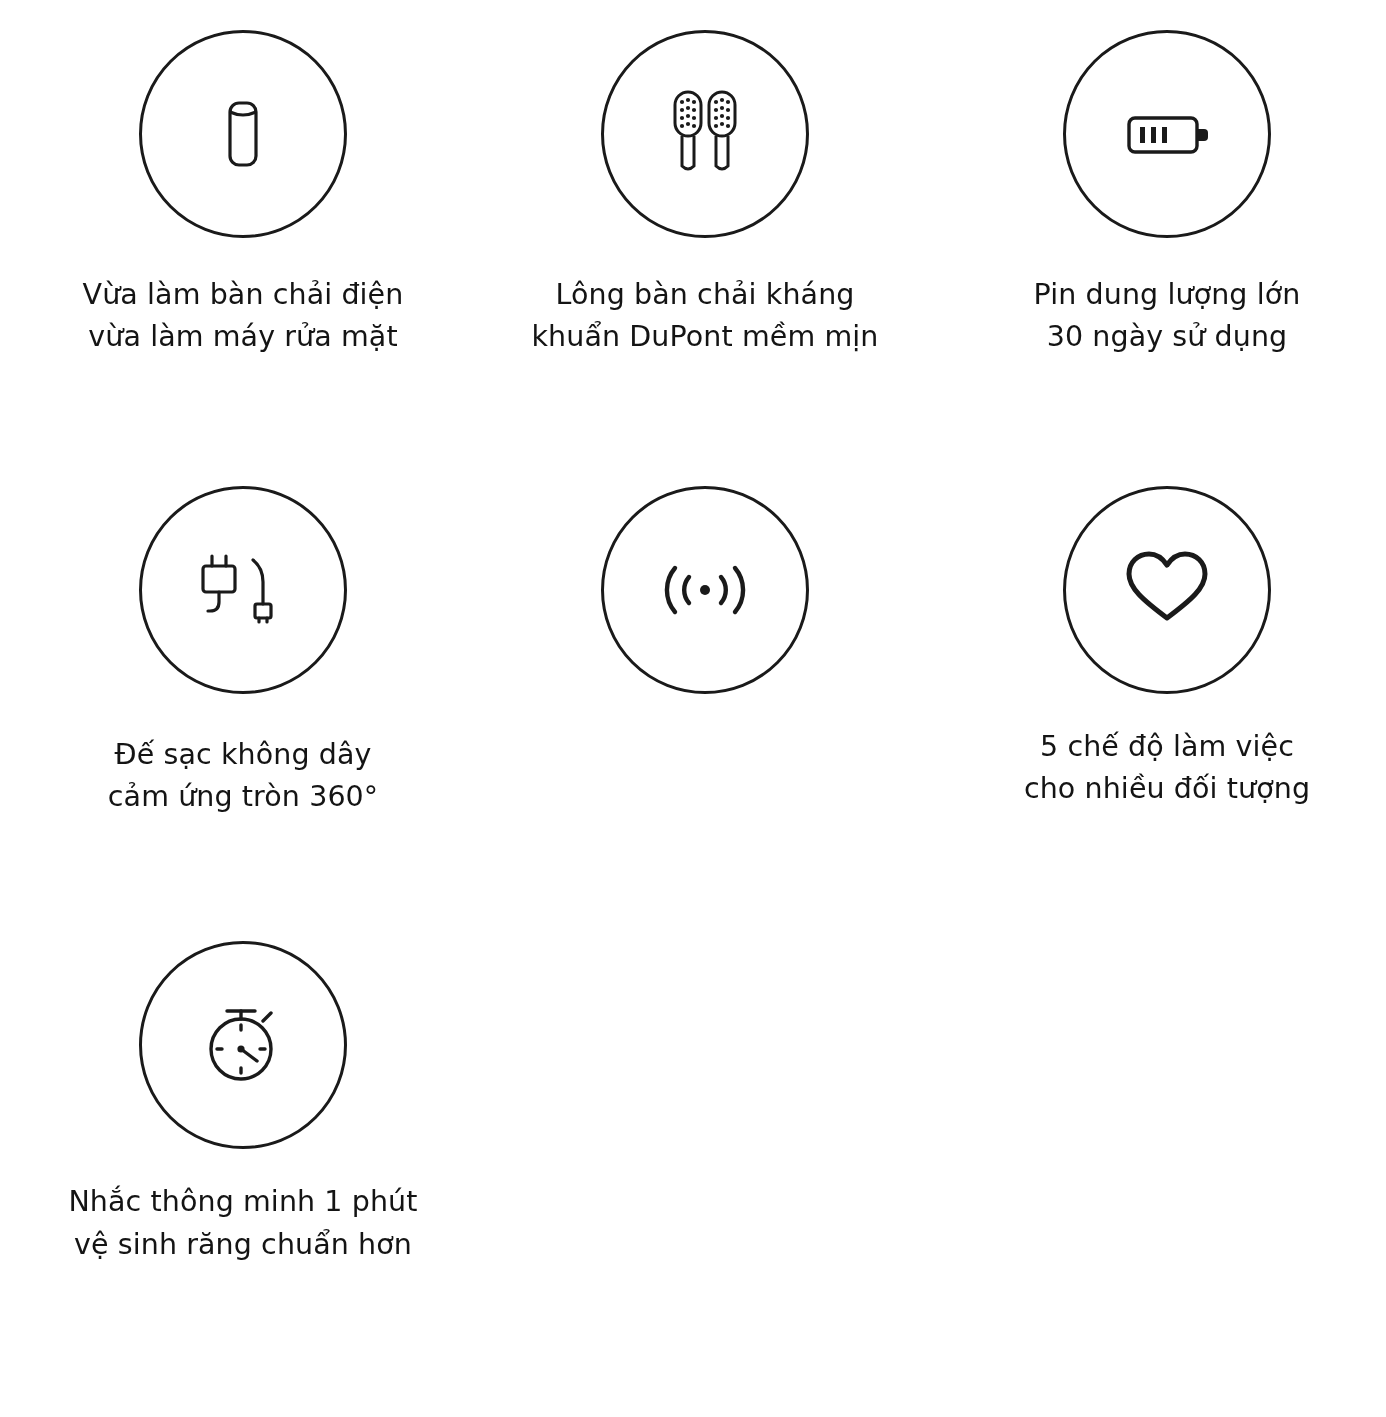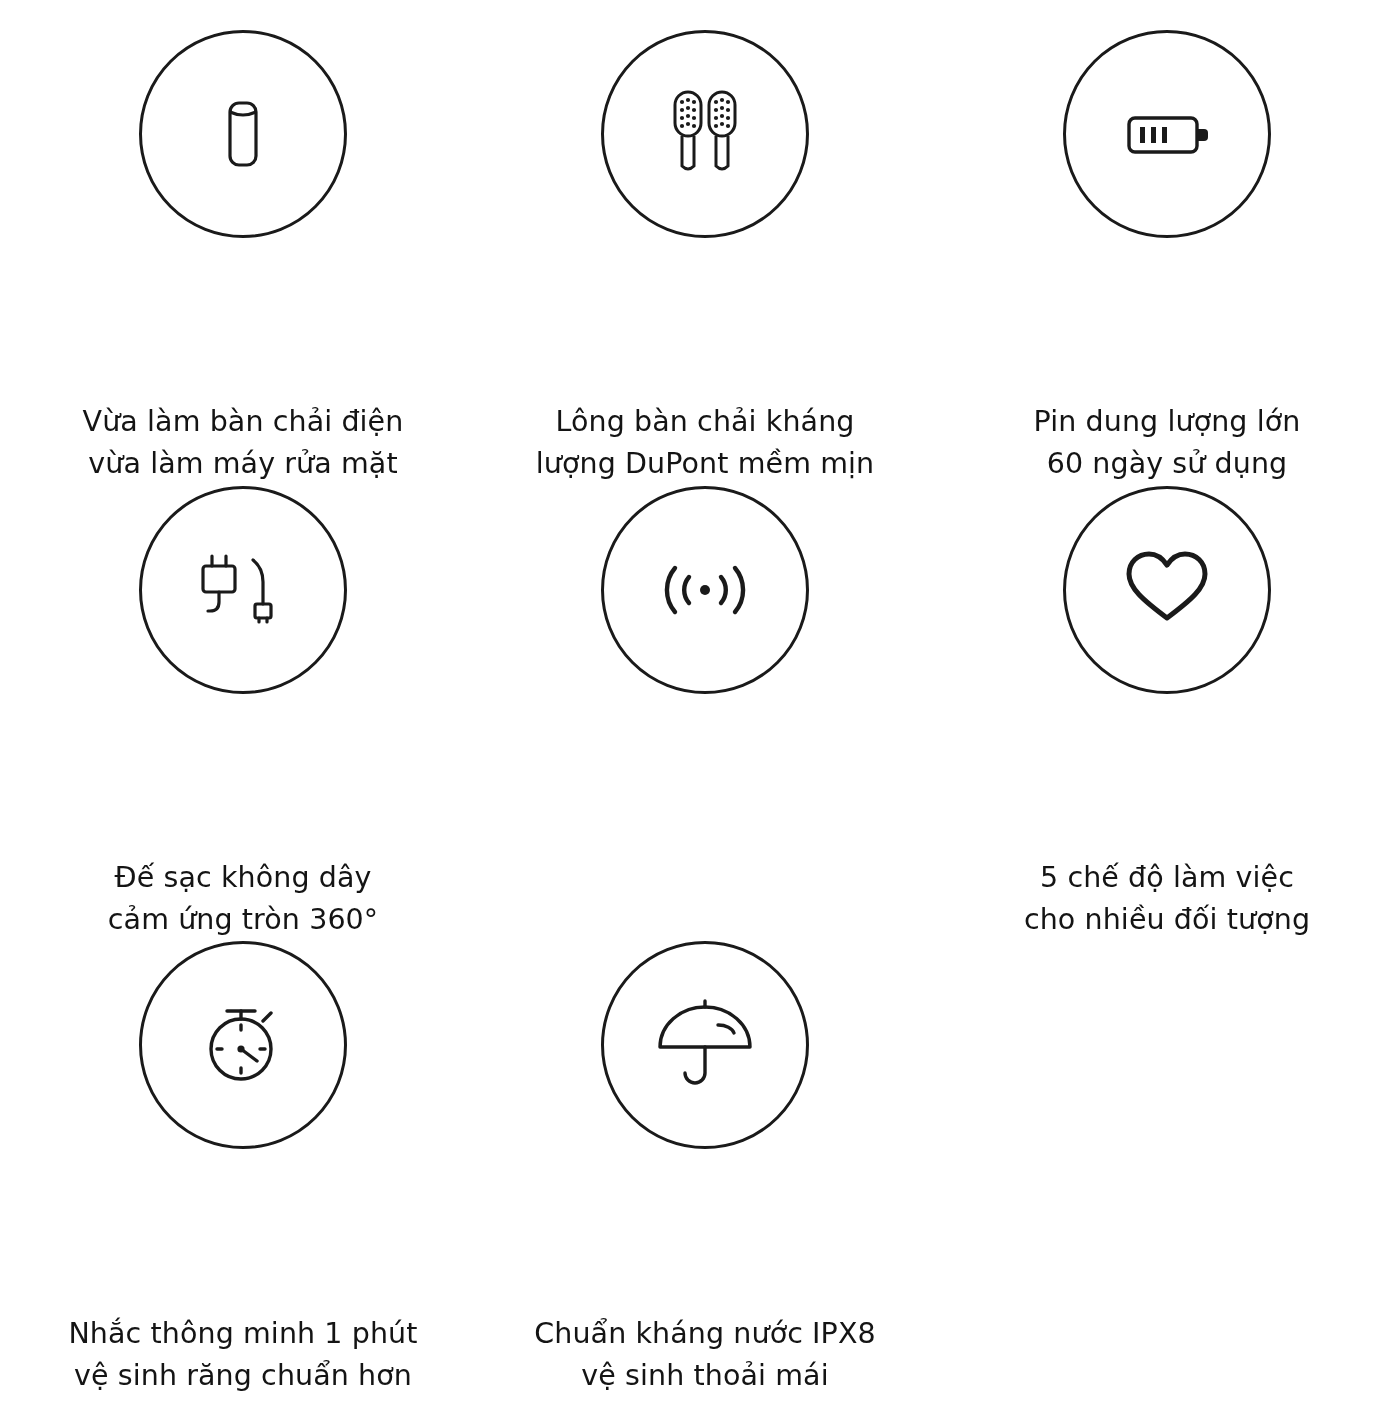--- a/index.html
+++ b/index.html
@@ -21,21 +21,21 @@
     display: grid;
     grid-template-columns: repeat(3, 1fr);
     grid-template-rows: repeat(3, 1fr);
     box-sizing: border-box;
     padding: 30px 0 20px 0;
   }
   .cell {
     display: flex;
     flex-direction: column;
     align-items: center;
-    justify-content: space-between;
+    justify-content: flex-start;
     padding-left: 24px;
   }
   .icon-circle {
     width: 208px;
     height: 208px;
     border-radius: 50%;
     border: 3px solid #1a1a1a;
     display: flex;
     align-items: center;
     justify-content: center;
@@ -109,37 +109,37 @@
             <circle cx="77" cy="42" r="2.1" fill="#1a1a1a" stroke="none"></circle>
             <circle cx="83" cy="44" r="2.1" fill="#1a1a1a" stroke="none"></circle>
             <circle cx="71" cy="52" r="2.1" fill="#1a1a1a" stroke="none"></circle>
             <circle cx="77" cy="50" r="2.1" fill="#1a1a1a" stroke="none"></circle>
             <circle cx="83" cy="52" r="2.1" fill="#1a1a1a" stroke="none"></circle>
           </g>
         </svg>
       </span>
     </div>
     <div class="caption">Lông bàn chải kháng
-lượng DuPont mềm mịn</div>
+khuẩn DuPont mềm mịn</div>
   </div>
 
   <div class="cell row1">
     <div class="icon-circle">
       <span>
         <svg width="120" height="120" viewBox="0 0 120 120" fill="none">
           <rect x="22" y="44" width="68" height="34" rx="6" stroke="#1a1a1a" stroke-width="3.4"></rect>
           <path d="M90 55 h7 a4 4 0 0 1 4 4 v4 a4 4 0 0 1 -4 4 h-7z" fill="#1a1a1a"></path>
           <rect x="33" y="53" width="5" height="16" fill="#1a1a1a"></rect>
           <rect x="44" y="53" width="5" height="16" fill="#1a1a1a"></rect>
           <rect x="55" y="53" width="5" height="16" fill="#1a1a1a"></rect>
         </svg>
       </span>
     </div>
     <div class="caption">Pin dung lượng lớn
-60 ngày sử dụng</div>
+30 ngày sử dụng</div>
   </div>
 
   <div class="cell row2">
     <div class="icon-circle">
       <span>
         <svg width="120" height="120" viewBox="0 0 120 120" fill="none">
           <g stroke="#1a1a1a" stroke-width="3.2" fill="none" stroke-linecap="round" stroke-linejoin="round">
             <path d="M29 26 v10"></path>
             <path d="M43 26 v10"></path>
             <rect x="20" y="36" width="32" height="26" rx="3"></rect>
@@ -201,30 +201,14 @@
             <path d="M58 88 v-5"></path>
             <path d="M34 64 h5"></path>
           </g>
         </svg>
       </span>
     </div>
     <div class="caption">Nhắc thông minh 1 phút
 vệ sinh răng chuẩn hơn</div>
   </div>
 
-  <div class="cell row3">
-    <div class="icon-circle">
-      <span>
-        <svg width="130" height="120" viewBox="0 0 130 120" fill="none">
-          <g stroke="#1a1a1a" stroke-width="3.4" fill="none" stroke-linecap="round" stroke-linejoin="round">
-            <path d="M20 62 a45 40 0 0 1 90 0 Z"></path>
-            <path d="M65 22 v-6"></path>
-            <path d="M65 62 v26 a10 10 0 0 1 -20 0"></path>
-            <path d="M78 40 a16 10 0 0 1 16 8"></path>
-          </g>
-        </svg>
-      </span>
-    </div>
-    <div class="caption">Chuẩn kháng nước IPX8
-vệ sinh thoải mái</div>
-  </div>
 
 </div>
 
 </body></html>

